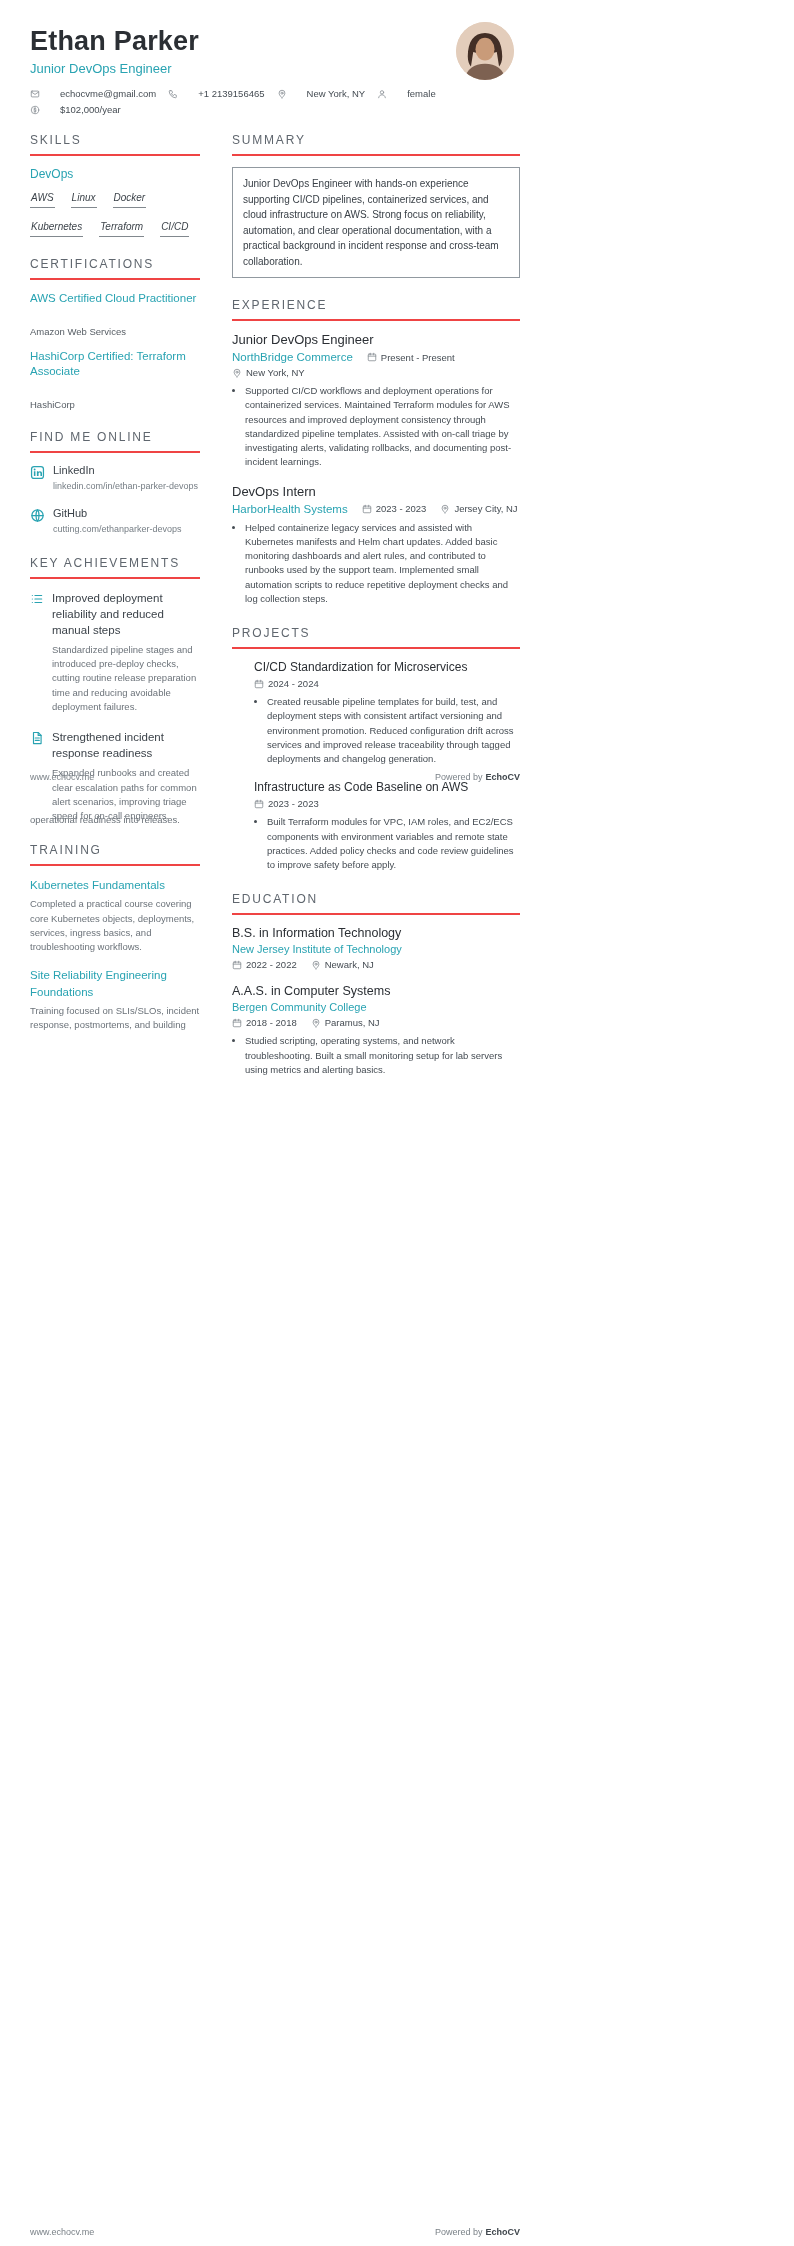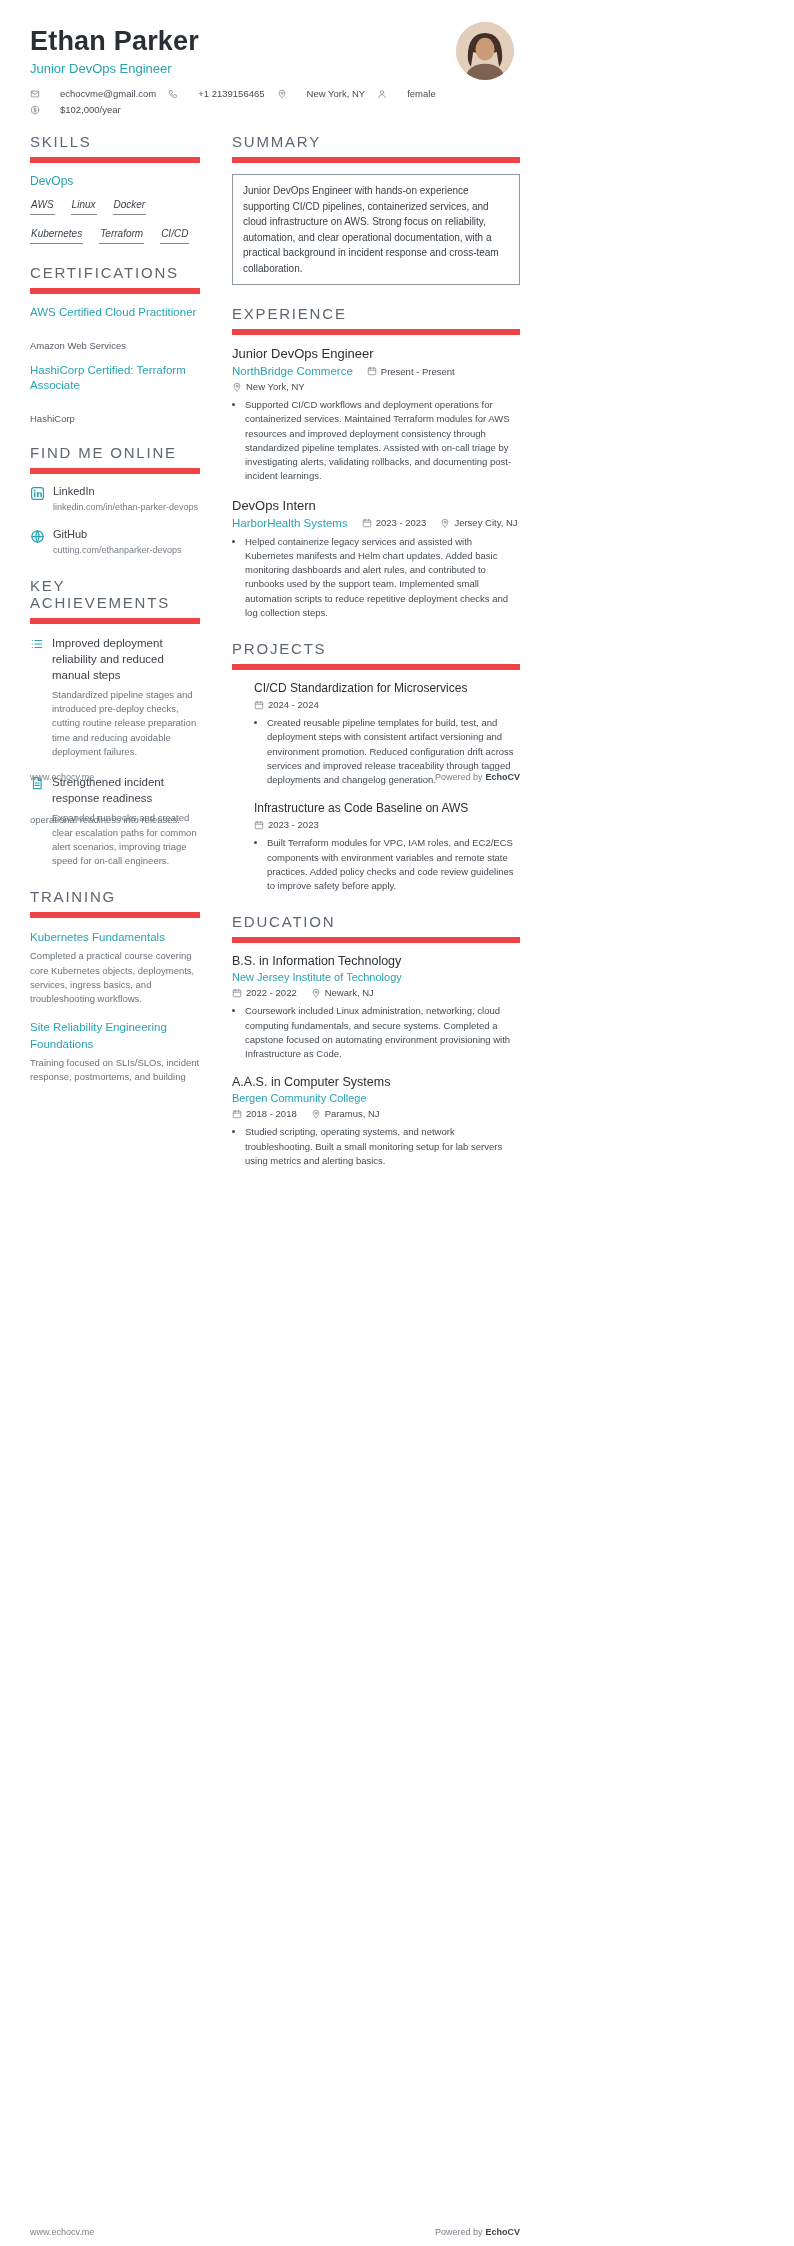--- a/index.html
+++ b/index.html
@@ -22,21 +22,21 @@
   .icon-xs { width: 10px; height: 10px; color: #8a9096; flex: none; display: inline-block; }
   .icon-xs svg { width: 100%; height: 100%; display: block; }
   .avatar { position: absolute; top: 22px; right: 6px; width: 58px; height: 58px; border-radius: 50%; overflow: hidden; background: #e3cdbb; }
   .avatar svg { width: 100%; height: 100%; display: block; }
 
   
   .columns { display: flex; gap: 32px; margin-top: 18px; }
   .col-left { width: 170px; flex: none; }
   .col-right { flex: 1; min-width: 0; }
 
-  .sec-h { font-size: 15px; font-weight: 400; letter-spacing: 1.8px; color: #5f666e; padding-bottom: 7px; border-bottom: 6px solid #ef4444; margin-bottom: 11px; }
+  .sec-h { font-size: 12px; font-weight: 400; letter-spacing: 1.8px; color: #5f666e; padding-bottom: 7px; border-bottom: 2px solid #ef4444; margin-bottom: 11px; }
   .l-section { margin-top: 20px; }
   .l-section:first-child { margin-top: 0; }
   .r-section { margin-top: 20px; }
   .r-section:first-child { margin-top: 0; }
 
   
   .skill-group { font-size: 12px; color: var(--accent); font-weight: 500; margin: 2px 0 11px; }
   .chips { display: flex; flex-wrap: wrap; column-gap: 16px; row-gap: 13px; }
   .chip { font-size: 10px; color: #3c434a; border-bottom: 1px solid #81888e; padding: 0 1px 4px; white-space: nowrap; font-style: italic; }
 
@@ -395,23 +395,20 @@
                 <span class="meta">
                   <span class="icon-xs">
                     <svg viewBox="0 0 24 24" fill="none" stroke="currentColor" stroke-width="2" stroke-linecap="round" stroke-linejoin="round">
                         <path d="M12 21s-7-5.5-7-11a7 7 0 1 1 14 0c0 5.5-7 11-7 11z"></path>
                         <circle cx="12" cy="10" r="2.5"></circle>
                       </svg>
                   </span>
                   <span>Newark, NJ</span>
                 </span>
               </div>
-              <ul class="bullets">
-                <li>Coursework included Linux administration, networking, cloud computing fundamentals, and secure systems. Completed a capstone focused on automating environment provisioning with Infrastructure as Code.</li>
-              </ul>
             </div>
 
             <div class="ed">
               <div class="ed-degree">A.A.S. in Computer Systems</div>
               <div class="ed-school">Bergen Community College</div>
               <div class="meta-row">
                 <span class="meta">
                   <span class="icon-xs">
                     <svg viewBox="0 0 24 24" fill="none" stroke="currentColor" stroke-width="2" stroke-linecap="round">
                         <rect x="3" y="5" width="18" height="16" rx="2"></rect>

